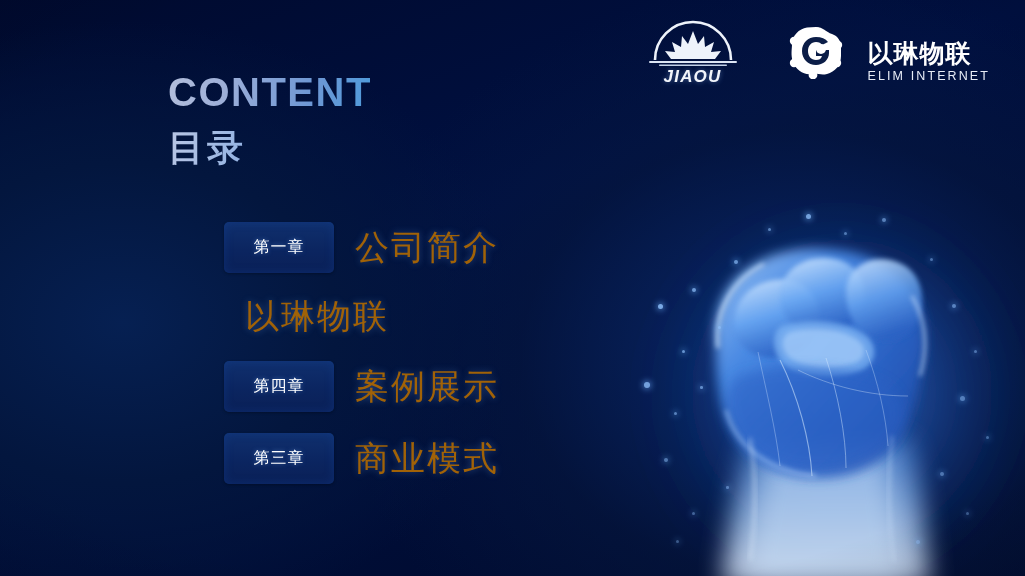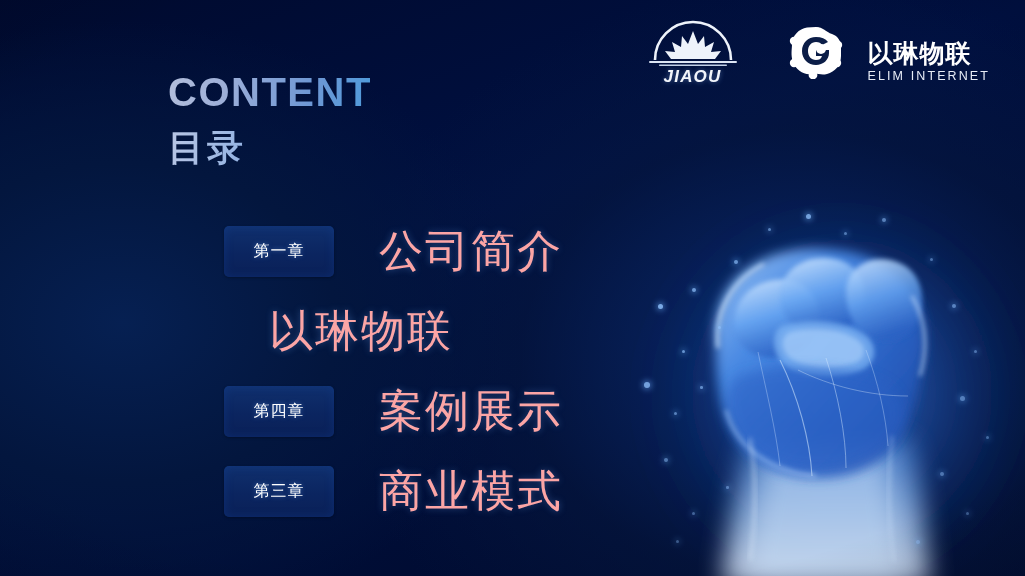--- a/index.html
+++ b/index.html
@@ -91,22 +91,22 @@
     background:linear-gradient(180deg,#10306e 0%,#0b2560 55%,#0a2057 100%);
     display:flex; align-items:center; justify-content:center;
     box-shadow:0 0 10px rgba(20,70,160,.35) inset, 0 1px 3px rgba(0,0,0,.3);
   }
   .chapter-badge span {
     font-size:16px; color:#ffffff; letter-spacing:1px;
     font-family:"DejaVu Sans","Liberation Sans",sans-serif;
     text-shadow:0 0 4px rgba(120,180,255,.5);
   }
   .chapter-title {
-    margin-left:45px;
-    font-size:44px; font-weight:400; color:#fca5a5;
+    margin-left:21px;
+    font-size:34px; font-weight:400; color:#a16207;
     letter-spacing:2px;
     font-family:"DejaVu Sans","Liberation Sans",sans-serif;
     text-shadow:0 0 7px rgba(110,170,255,.38);
     white-space:nowrap;
   }
 
   
   .fist-art {
     position:absolute;
     left:630px; top:200px;

